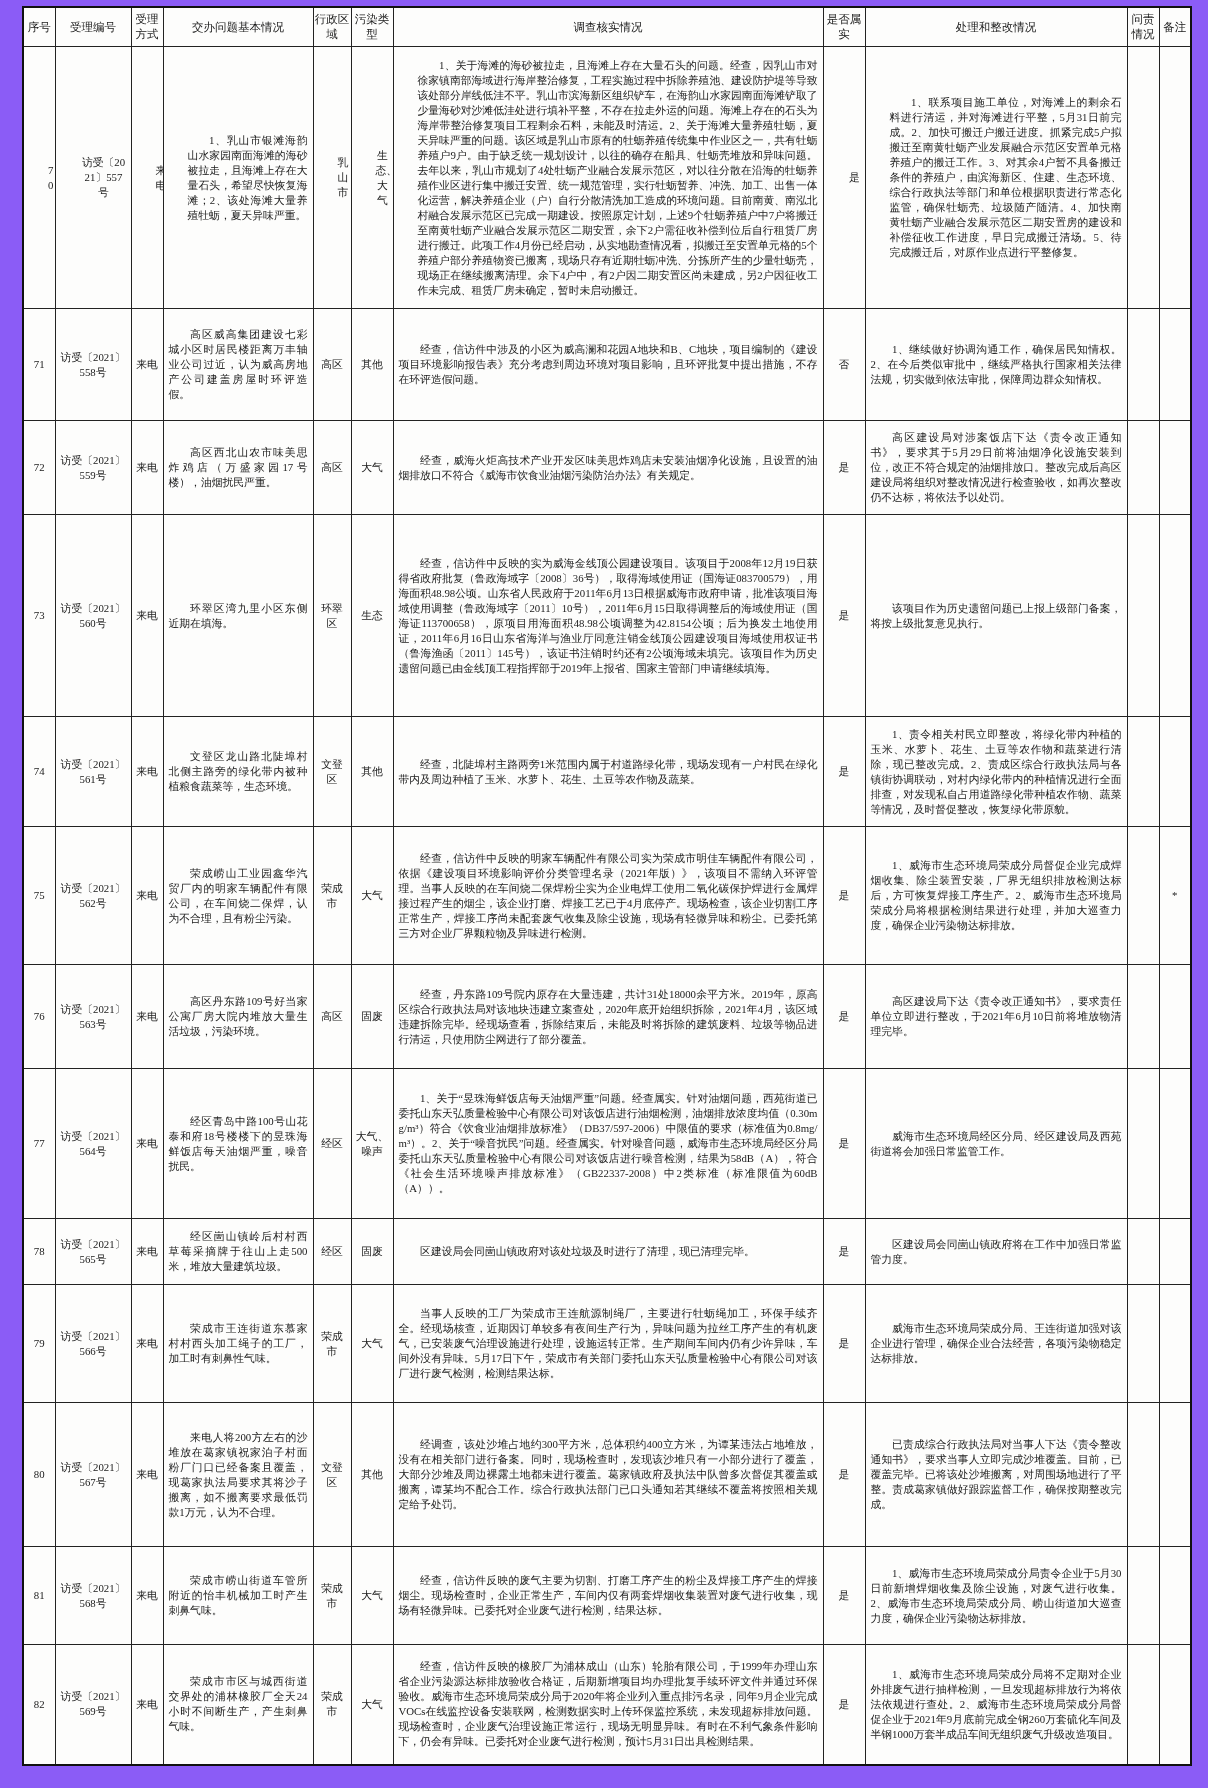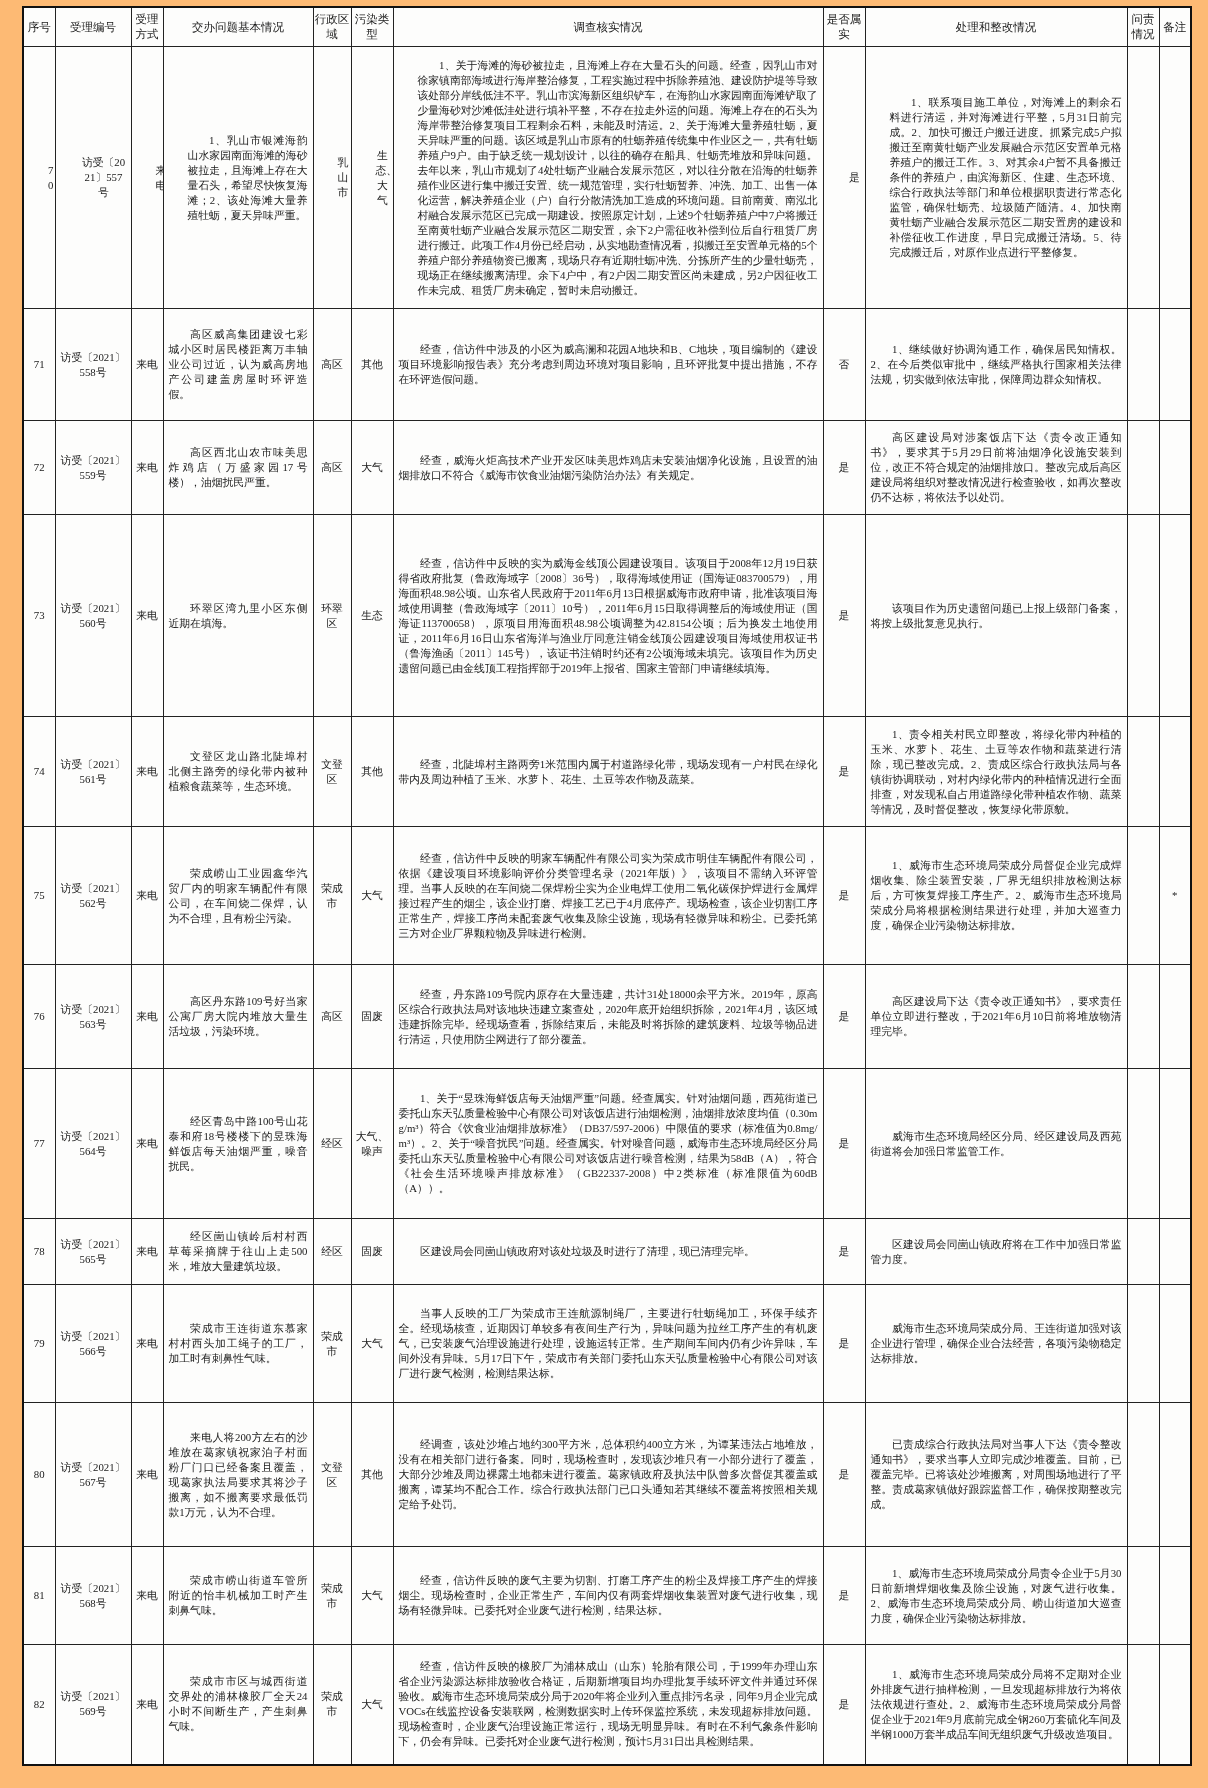--- a/index.html
+++ b/index.html
@@ -1,17 +1,17 @@
 <!DOCTYPE html>
 <html><head>
 <meta charset="utf-8">
 <style>
   html,body{margin:0;padding:0;background:#f6f6f4;}
   body{width:1208px;font-family:"Liberation Serif","DejaVu Serif",serif;color:#1a1a1a;}
-  .page{width:1208px;min-height:1788px;background:#fdba74;box-sizing:border-box;padding:6px 0 0 0;}
+  .page{width:1208px;min-height:1788px;background:#8b5cf6;box-sizing:border-box;padding:6px 0 0 0;}
   table.doc{border-collapse:collapse;table-layout:fixed;margin-left:22px;width:1168px;background:#fdfdfc;}
   table.doc,table.doc th,table.doc td{border:1px solid #222;}
   table.doc{border:2px solid #111;}
   th{font-weight:normal;font-size:11.5px;padding:2px 1px;height:34px;text-align:center;vertical-align:middle;line-height:15px;}
   td{font-size:10.8px;line-height:15px;vertical-align:middle;padding:2px 3px;box-sizing:border-box;
      word-break:break-all;overflow:hidden;}
   td.center{text-align:center;}
   td.longtext{text-align:justify;text-indent:2em;padding:3px 5px;}
   td.problem{text-align:justify;text-indent:2em;padding:3px 5px;}
   

